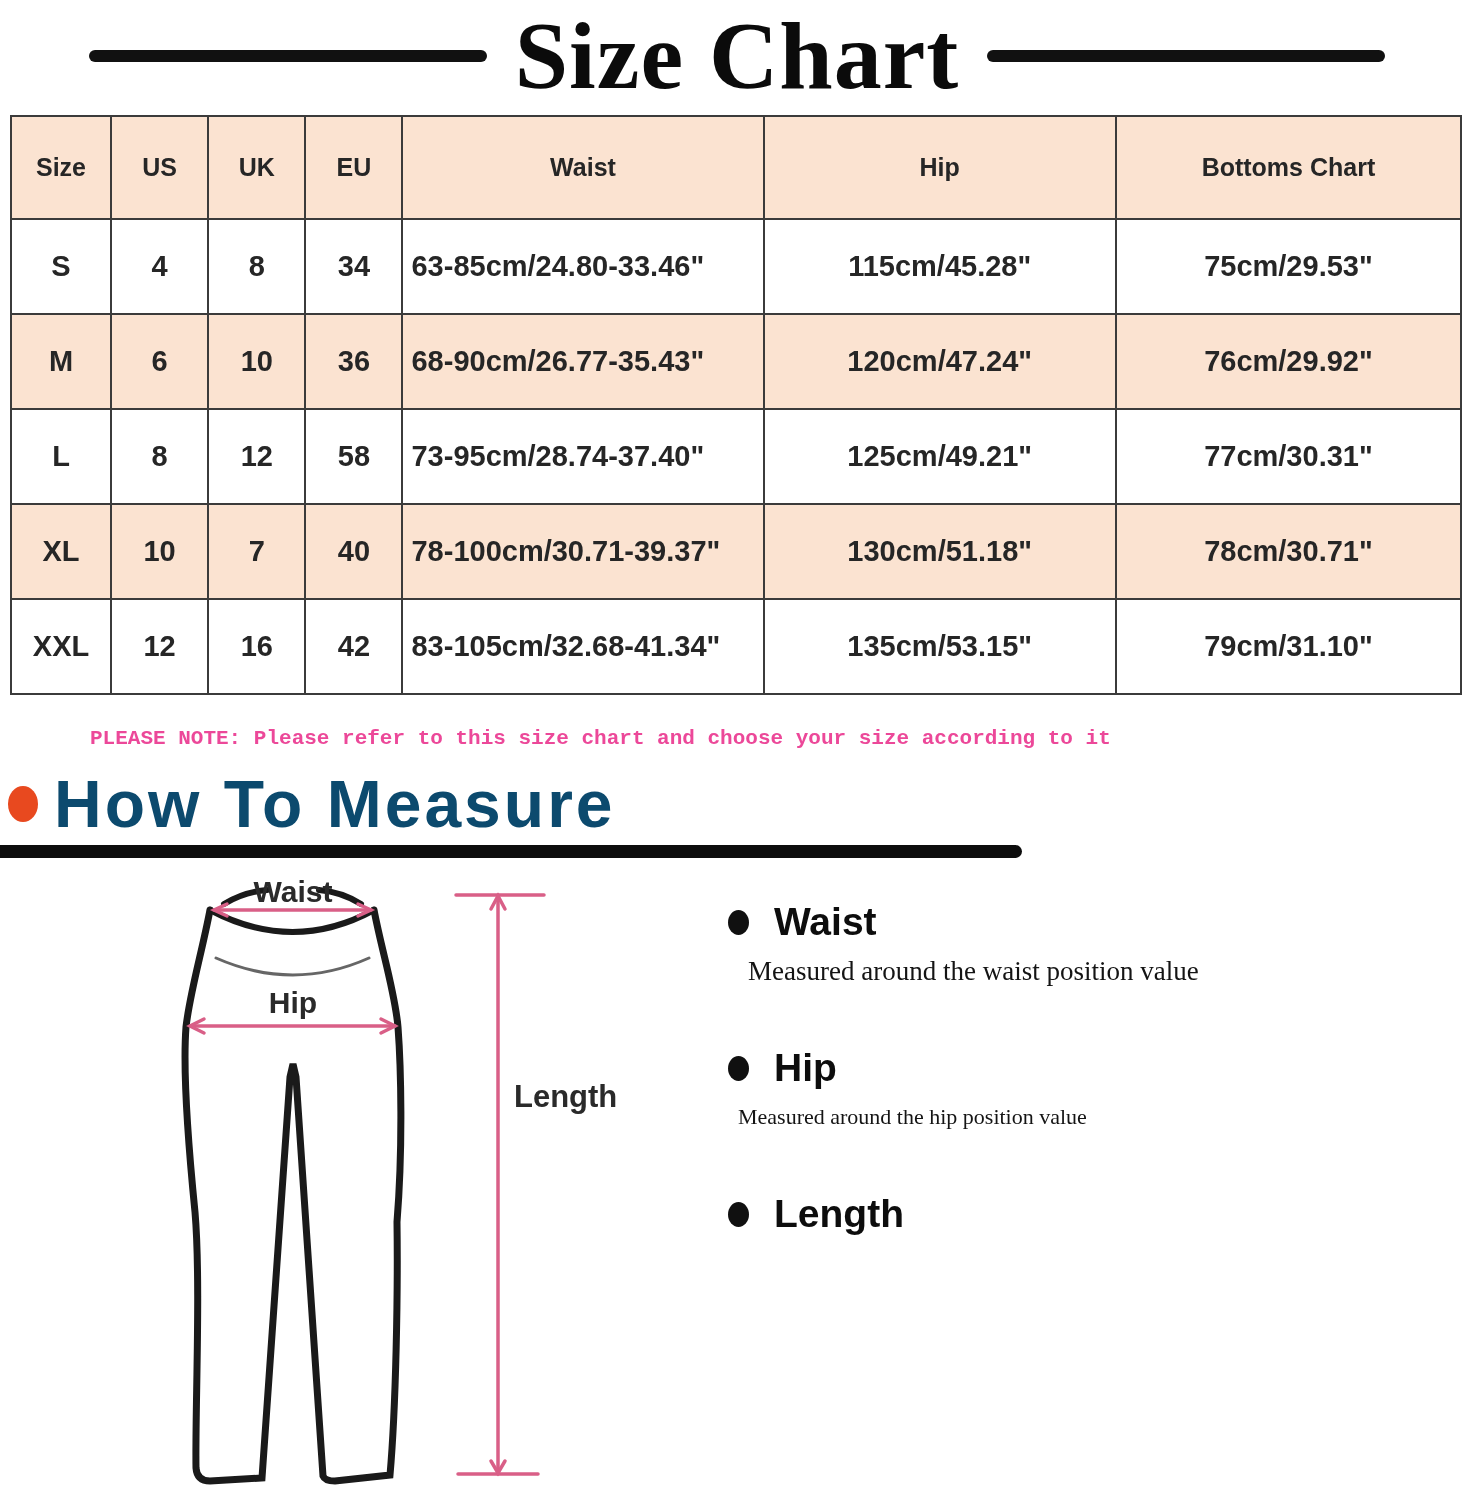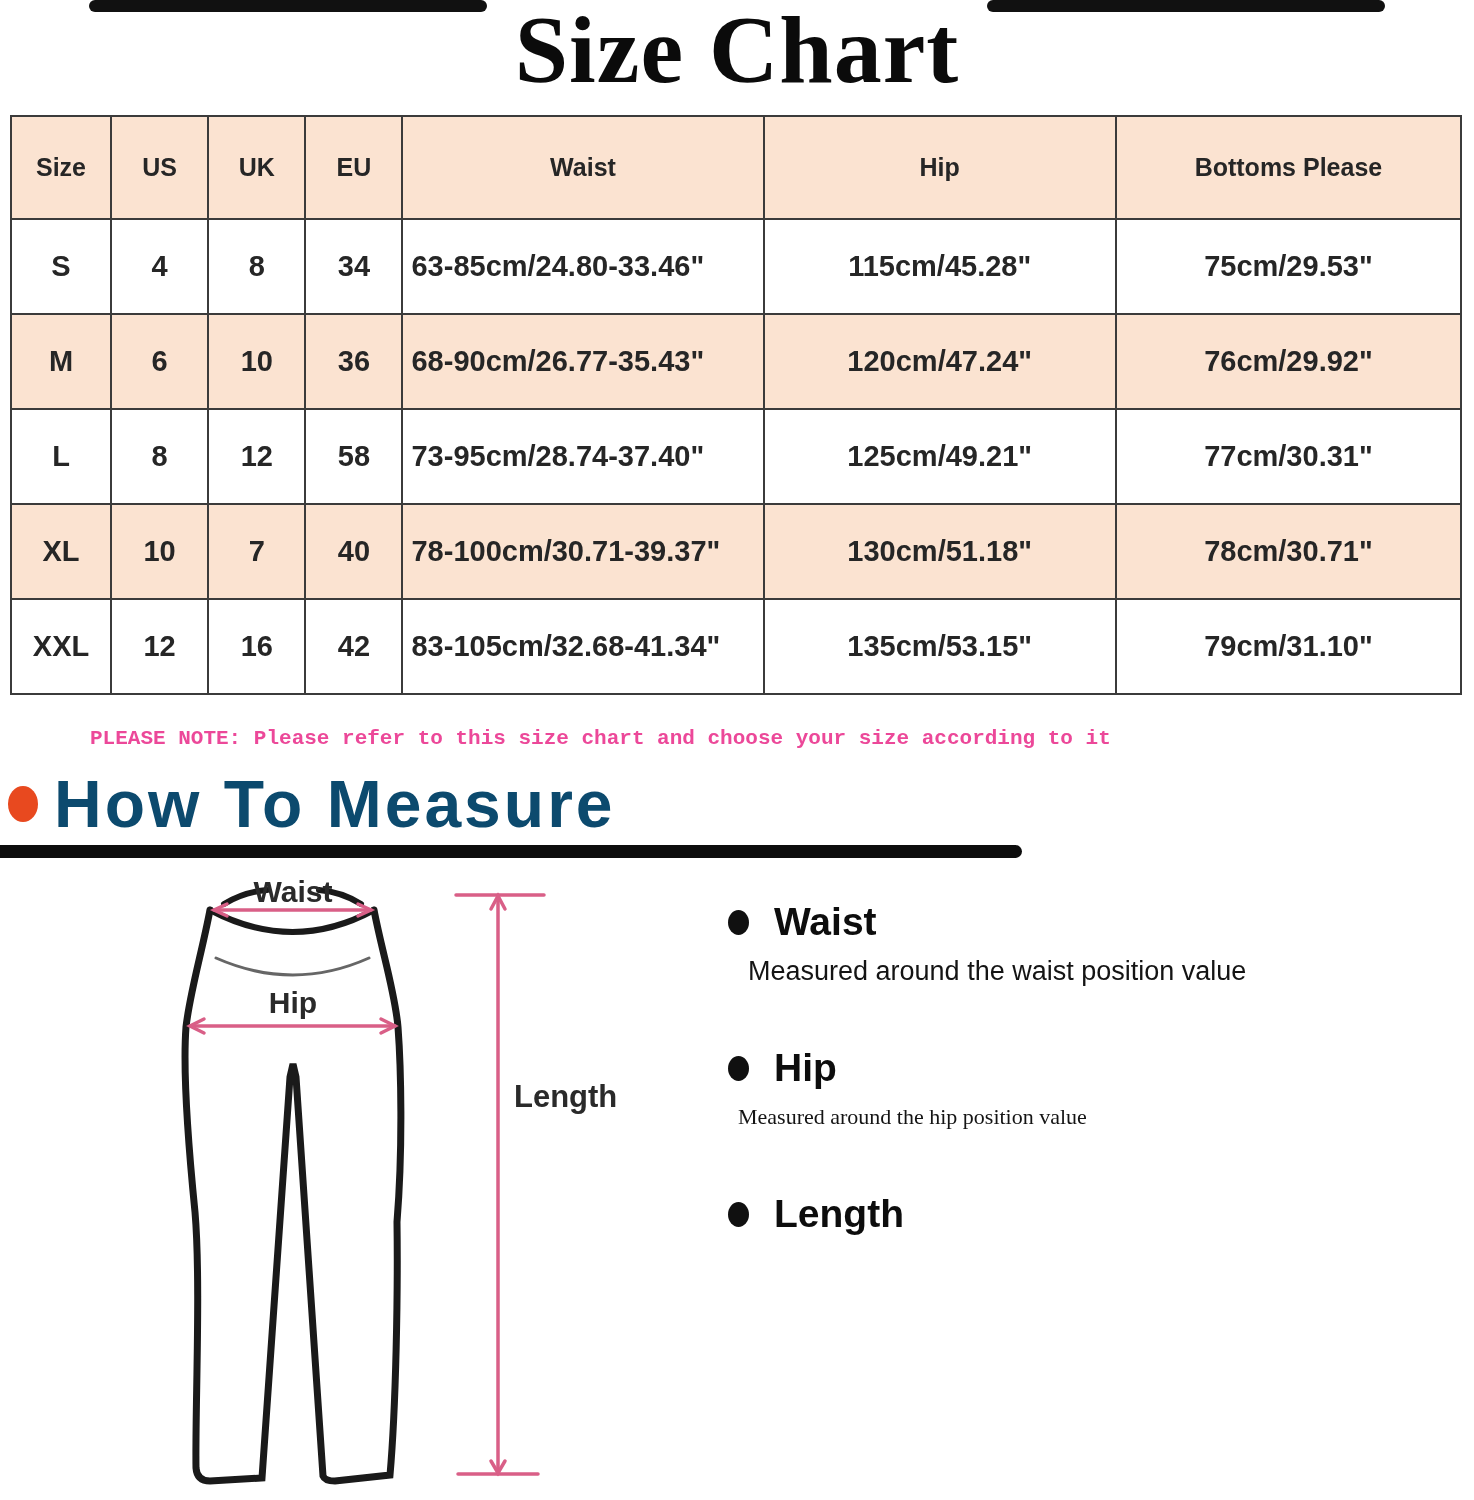--- a/index.html
+++ b/index.html
@@ -12,20 +12,21 @@
     overflow: hidden;
   }
 
   
   .title-row {
     position: absolute;
     top: 0; left: 0;
     width: 100%;
     height: 112px;
     display: flex;
+    align-items: center;
     justify-content: center;
   }
   .title-line {
     width: 398px;
     height: 12px;
     background: #111111;
     border-radius: 7px;
   }
   .title-text {
     font-family: "Liberation Serif", serif;
@@ -146,21 +147,21 @@
     font-size: 39px;
     color: #0d0d0d;
   }
   .measure-desc {
     margin-left: 46px;
     margin-top: 4px;
     width: 596px;
     color: #141414;
     line-height: 42px;
   }
-  .desc-mono { font-family: Liberation Sans, sans-serif; font-size: 27px; margin-left: 20px; }
+  .desc-mono { font-family: Liberation Serif, serif; font-size: 27px; margin-left: 20px; }
   .desc-serif { font-family: "Liberation Serif", serif; font-size: 22px; margin-left: 10px; }
 </style>
 </head>
 <body>
 
 <div class="page">
 
   <div class="title-row">
     <div class="title-line"></div>
     <div class="title-text">Size Chart</div>
@@ -178,21 +179,21 @@
         <col class="col-bottoms">
     </colgroup>
     <thead>
       <tr>
         <th>Size</th>
         <th>US</th>
         <th>UK</th>
         <th>EU</th>
         <th>Waist</th>
         <th>Hip</th>
-        <th>Bottoms Please</th>
+        <th>Bottoms Chart</th>
       </tr>
     </thead>
     <tbody>
       <tr>
         <td>S</td>
         <td>4</td>
         <td>8</td>
         <td>34</td>
         <td class="cell-waist">63-85cm/24.80-33.46"</td>
         <td>115cm/45.28"</td>

